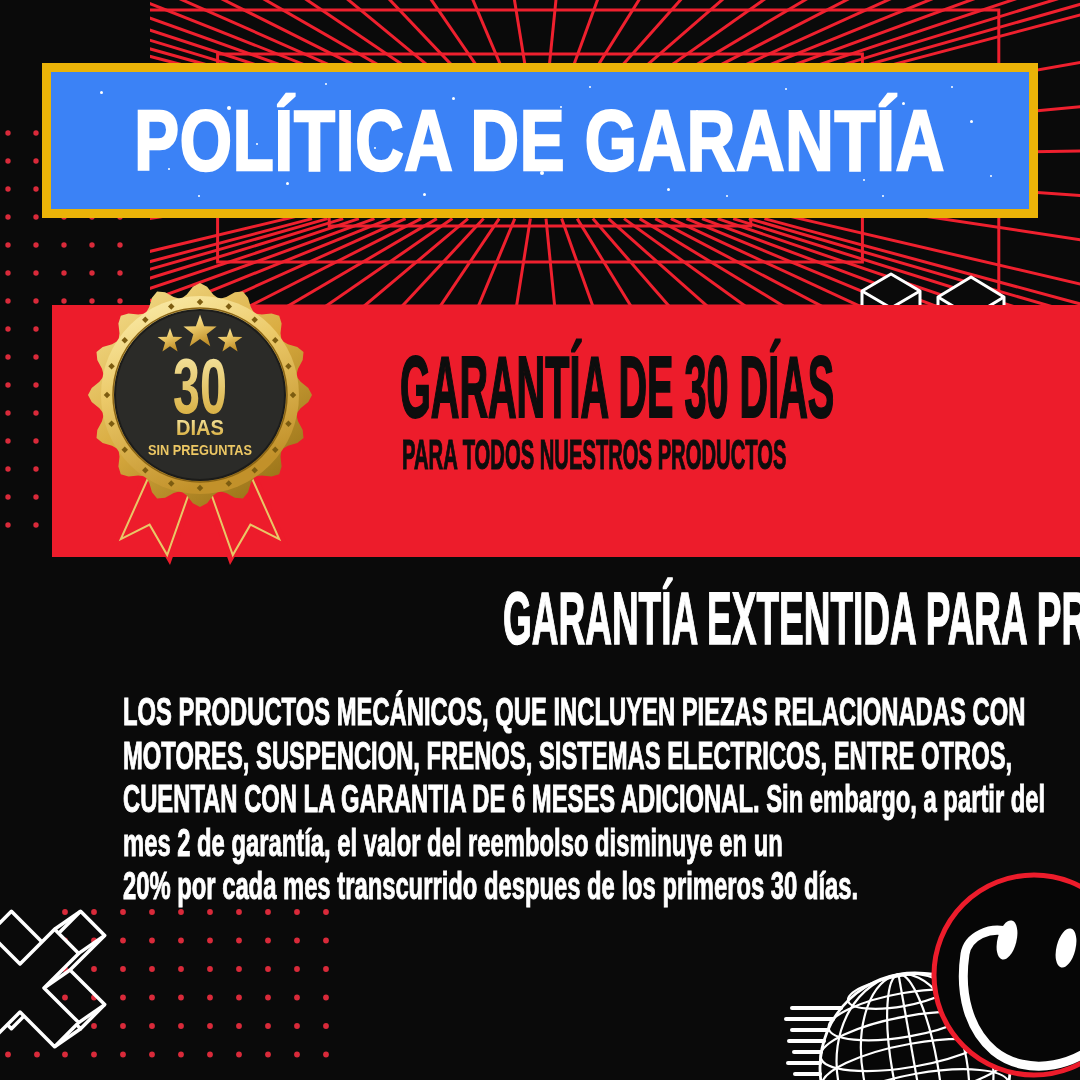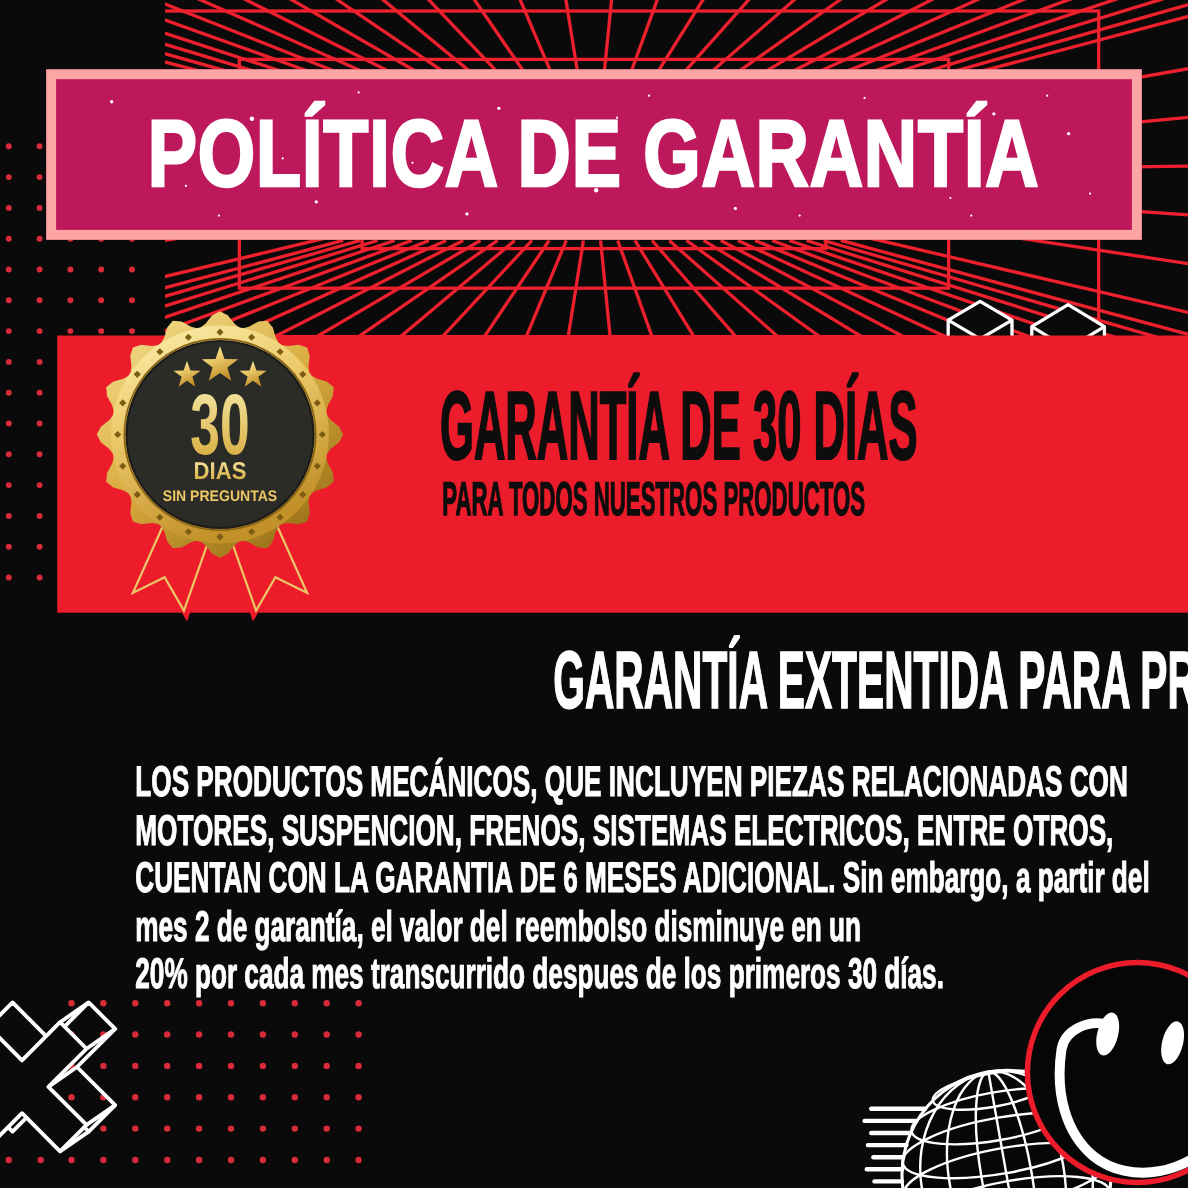--- a/index.html
+++ b/index.html
@@ -2,21 +2,21 @@
 <html style="--bg: #0a0a0a; --red: #ed1c2b;"><head>
 <meta charset="utf-8">
 <style>
   html,body{margin:0;padding:0;background:#000;}
   .canvas{position:relative;width:1080px;height:1080px;overflow:hidden;
           background:var(--bg,#0a0a0a);font-family:"Liberation Sans","DejaVu Sans",sans-serif;}
   #decor{position:absolute;left:0;top:0;width:1080px;height:1080px;z-index:1;}
 
   
   .title-box{position:absolute;left:42px;top:63px;width:996px;height:155px;
-             box-sizing:border-box;border:9px solid #fca5a5;background:#be185d;z-index:2;
+             box-sizing:border-box;border:9px solid #eab308;background:#3b82f6;z-index:2;
              display:flex;align-items:center;justify-content:center;overflow:hidden;}
   .title-box h1{margin:0;color:#fff;font-size:86px;font-weight:700;letter-spacing:1px;
                 -webkit-text-stroke:2.5px #fff;white-space:nowrap;
                 transform:scaleX(.78);transform-origin:center;}
   #title-stars{position:absolute;inset:0;}
   #title-stars i{position:absolute;background:#fff;border-radius:50%;display:block;}
 
   
   .banner{position:absolute;left:52px;top:305px;width:988px;height:252px;
           background:var(--red,#ed1c2b);z-index:2;padding-left:44px;}

